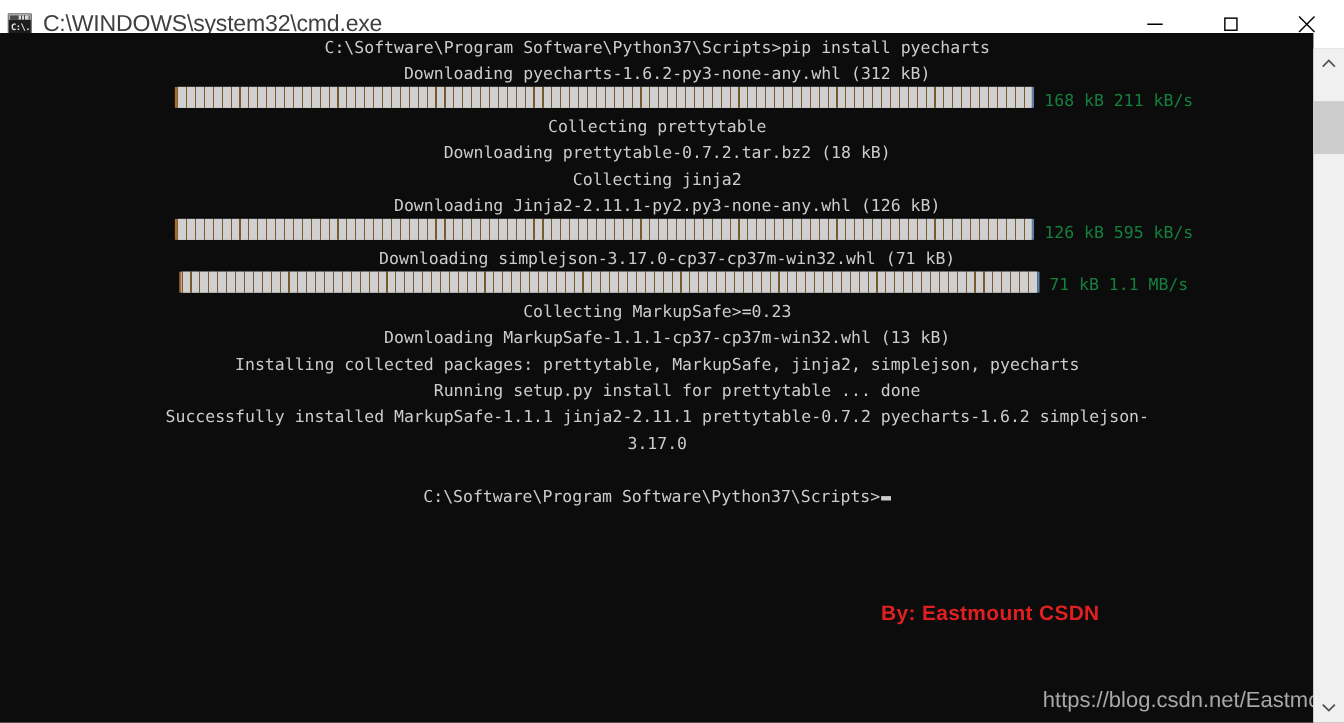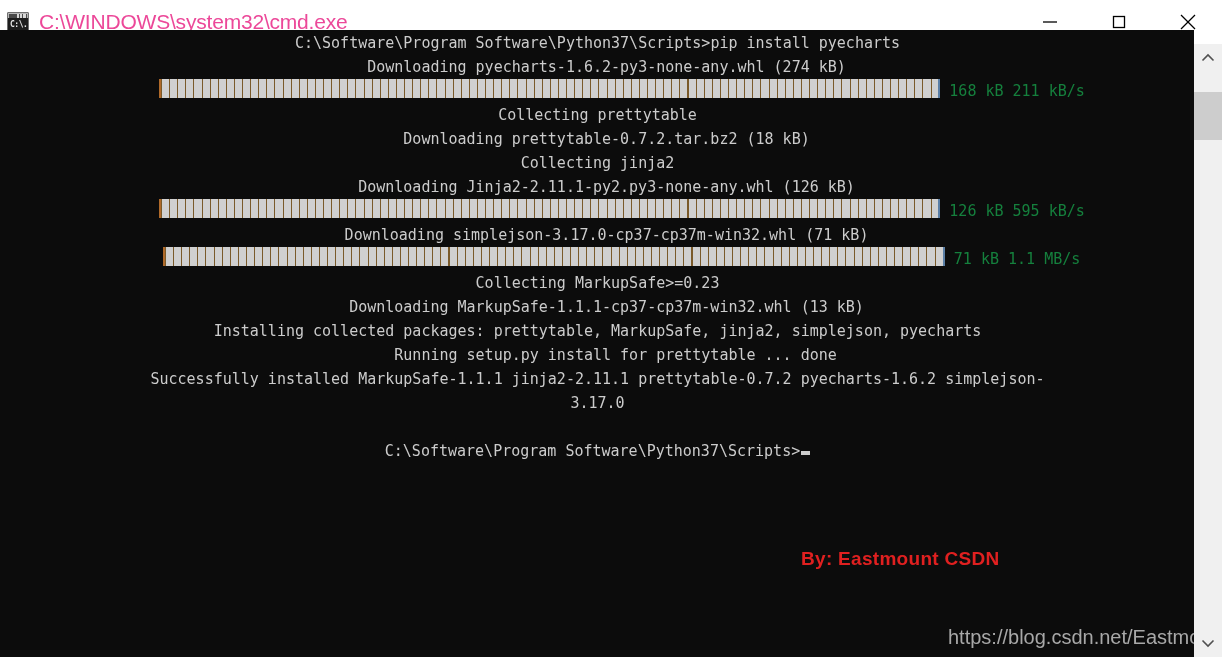--- a/index.html
+++ b/index.html
@@ -75,21 +75,21 @@
     font-weight: bold;
     line-height: 14px;
     text-align: left;
     padding-left: 2px;
     letter-spacing: -0.5px;
     box-sizing: border-box;
     overflow: hidden;
   }
   #title-text {
     font-size: 21px;
-    color: #ec4899;
+    color: #404040;
     font-family: "Liberation Sans", sans-serif;
     white-space: nowrap;
     letter-spacing: -0.2px;
   }
 
   #window-controls {
     position: absolute;
     right: 0; top: 0;
     height: 44px;
     display: flex;
@@ -269,21 +269,21 @@
         <svg width="24" height="24" viewBox="0 0 24 24">
           <line x1="5" y1="5" x2="19" y2="19" stroke="#000" stroke-width="1.3"></line>
           <line x1="19" y1="5" x2="5" y2="19" stroke="#000" stroke-width="1.3"></line>
         </svg>
       </div>
     </div>
   </div>
 
   <div id="console">
       <div class="line">C:\Software\Program Software\Python37\Scripts&gt;pip install pyecharts</div>
-      <div class="line">  Downloading pyecharts-1.6.2-py3-none-any.whl (274 kB)</div>
+      <div class="line">  Downloading pyecharts-1.6.2-py3-none-any.whl (312 kB)</div>
       <div class="pbline"><span class="pb-indent" style="width: 49.5px;"></span><span class="pb-edge"></span><span class="pb-blocks" style="width: 777.6px;"></span><span class="pb-tail"></span><span class="pb-label"> 168 kB 211 kB/s</span></div>
       <div class="line">Collecting prettytable</div>
       <div class="line">  Downloading prettytable-0.7.2.tar.bz2 (18 kB)</div>
       <div class="line">Collecting jinja2</div>
       <div class="line">  Downloading Jinja2-2.11.1-py2.py3-none-any.whl (126 kB)</div>
       <div class="pbline"><span class="pb-indent" style="width: 49.5px;"></span><span class="pb-edge"></span><span class="pb-blocks" style="width: 777.6px;"></span><span class="pb-tail"></span><span class="pb-label"> 126 kB 595 kB/s</span></div>
       <div class="line">  Downloading simplejson-3.17.0-cp37-cp37m-win32.whl (71 kB)</div>
       <div class="pbline"><span class="pb-indent" style="width: 49.5px;"></span><span class="pb-edge"></span><span class="pb-blocks" style="width: 777.6px;"></span><span class="pb-tail"></span><span class="pb-label"> 71 kB 1.1 MB/s</span></div>
       <div class="line">Collecting MarkupSafe&gt;=0.23</div>
       <div class="line">  Downloading MarkupSafe-1.1.1-cp37-cp37m-win32.whl (13 kB)</div>

